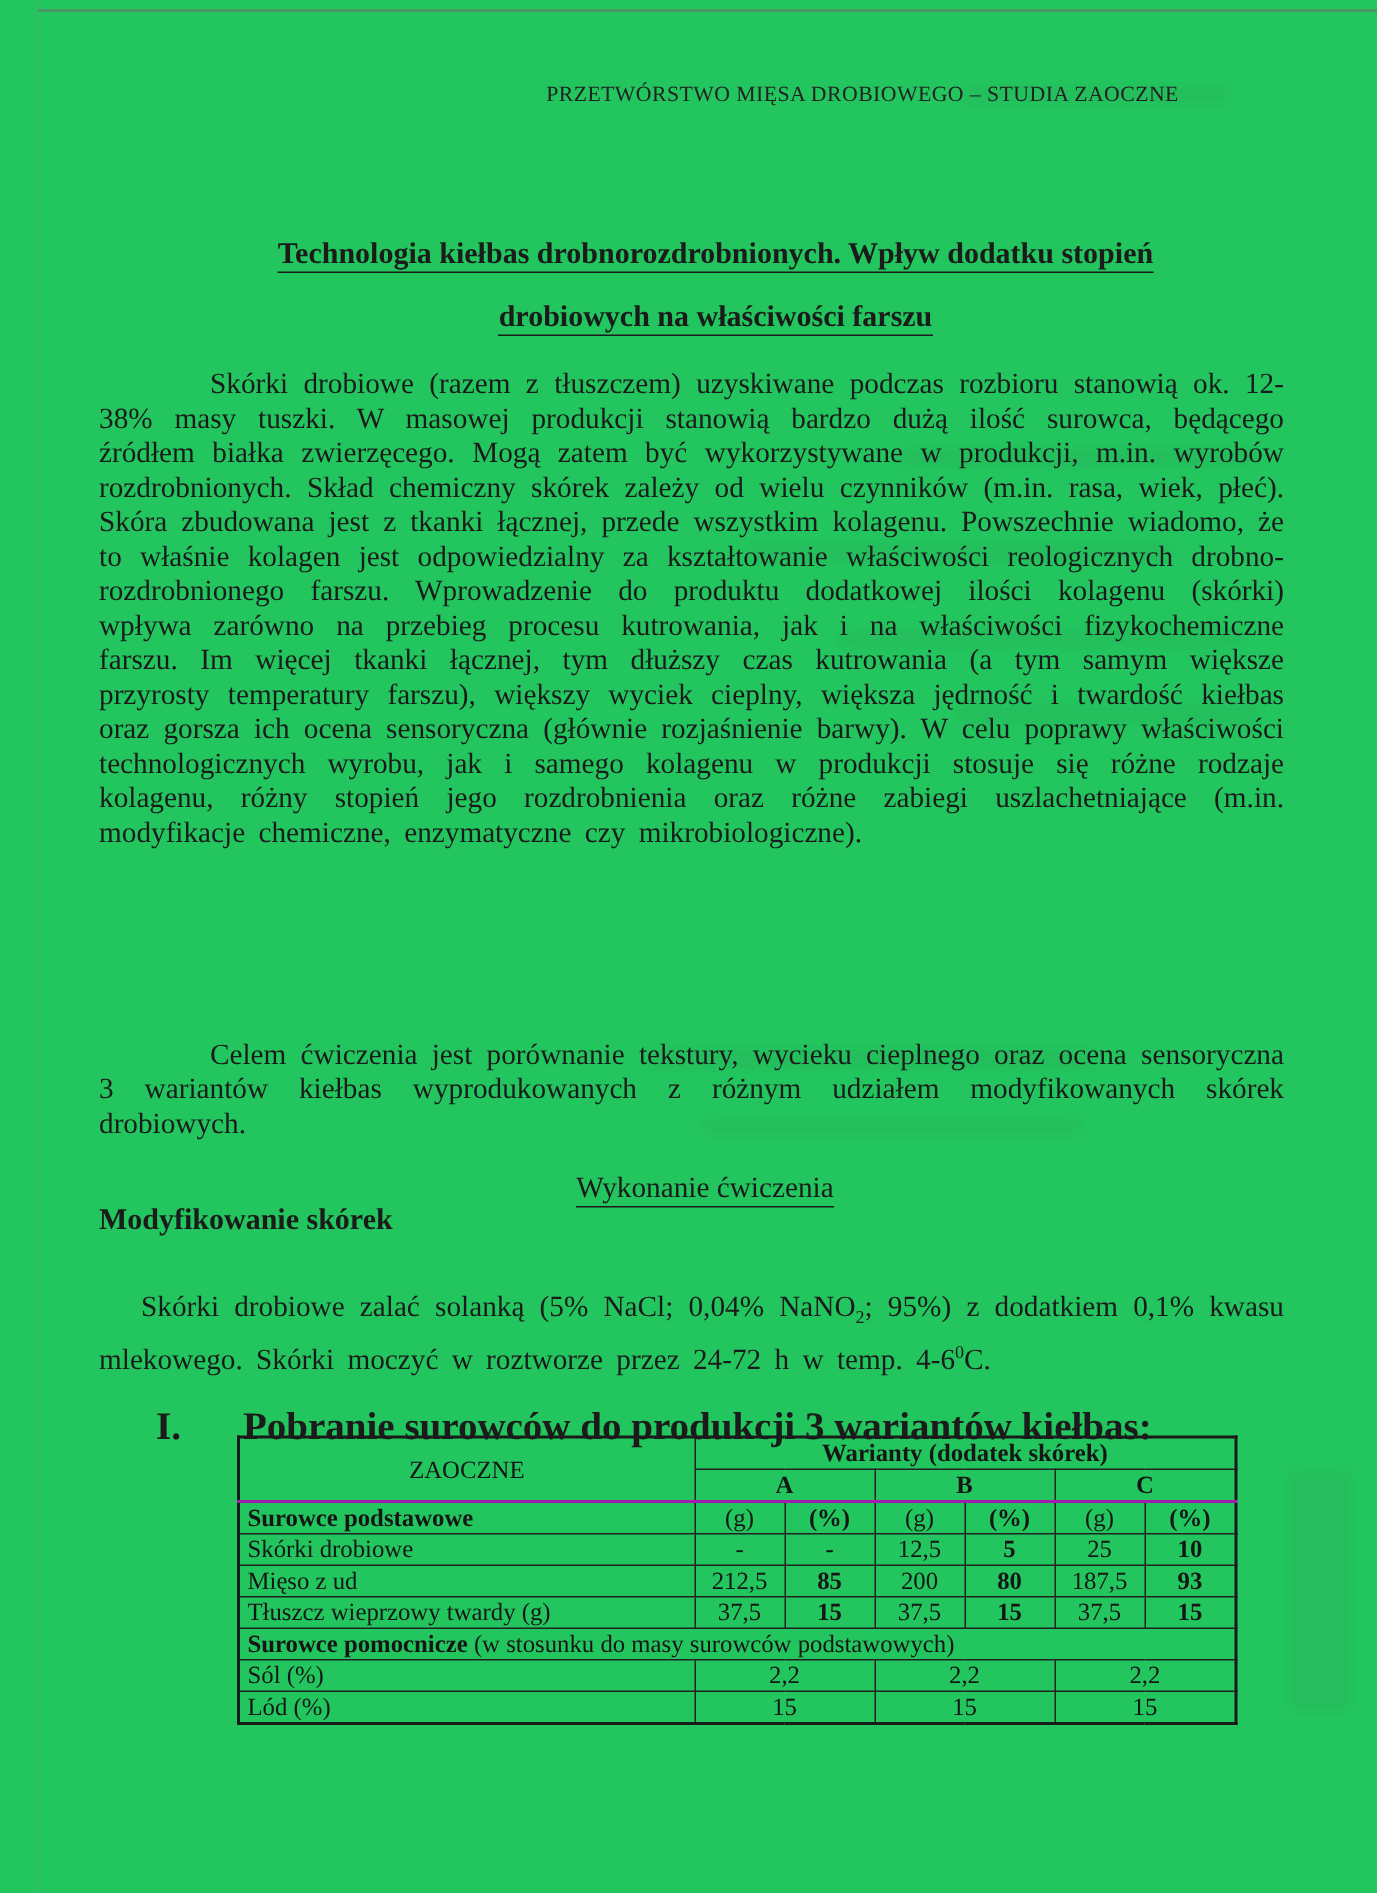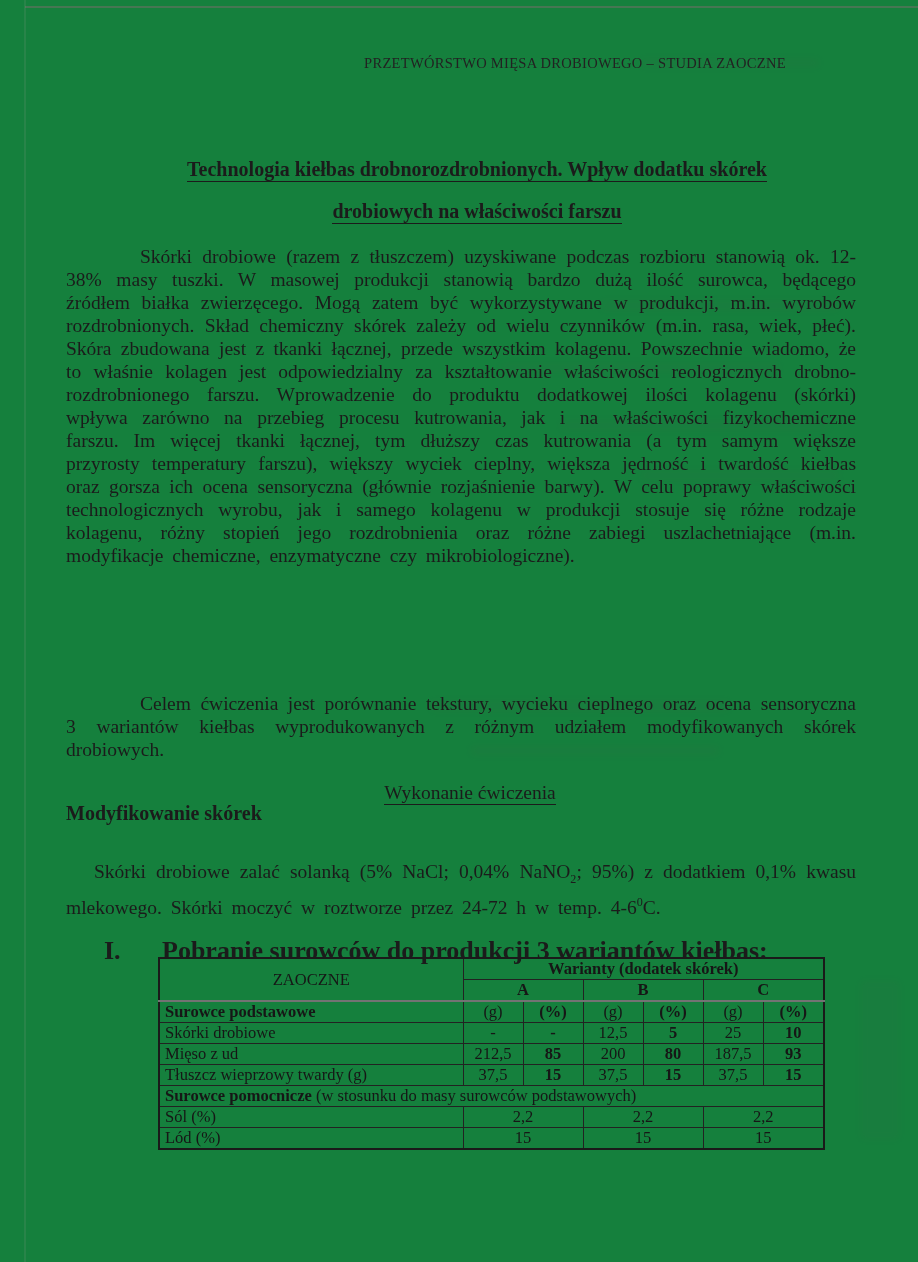--- a/index.html
+++ b/index.html
@@ -4,21 +4,21 @@
 <style>
   html, body {
     margin: 0; padding: 0;
     background: #e8e8e6;
   }
   .page {
     position: relative;
     width: 918px;
     height: 1262px;
     margin: 0 auto;
-    background: #15803d;
+    background: #22c55e;
     overflow: hidden;
     font-family: "Liberation Serif", "DejaVu Serif", serif;
     color: #1b1b1b;
   }
   
   .scan-topline {
     position: absolute; top: 6px; left: 25px; right: 0;
     height: 2px; background: #6f6d66; opacity: 0.55;
   }
   .scan-leftedge {
@@ -84,21 +84,21 @@
     color: #161616;
   }
   table.ingredients td {
     border: 1px solid #222;
     padding: 0 5px;
     height: 20px;
     overflow: hidden;
     white-space: nowrap;
   }
   table.ingredients { border: 2px solid #1a1a1a; outline: none; }
-  tr.thick-top td { border-top: 2px solid #737373; }
+  tr.thick-top td { border-top: 2px solid #a21caf; }
   .c { text-align: center; }
   .b { font-weight: bold; }
   .v-mid { vertical-align: middle; }
   .r-head1 td { height: 24px; }
   .r-head2 td { height: 21px; }
 </style>
 </head>
 <body>
 
 <div class="page">
@@ -110,21 +110,21 @@
   <div class="smudge" style="left:500px; top:362px; width:280px; height:11px;"></div>
   <div class="smudge" style="left:560px; top:420px; width:270px; height:11px;"></div>
   <div class="smudge" style="left:640px; top:470px; width:200px; height:11px;"></div>
   <div class="smudge" style="left:430px; top:700px; width:300px; height:12px;"></div>
   <div class="smudge" style="left:470px; top:745px; width:250px; height:11px;"></div>
   <div class="smudge" style="left:860px; top:980px; width:40px;  height:160px;"></div>
 
   <div class="running-header">PRZETWÓRSTWO MIĘSA DROBIOWEGO – STUDIA ZAOCZNE</div>
 
   <div class="subtitle">
-    <div><span class="u">Technologia kiełbas drobnorozdrobnionych. Wpływ dodatku skórek</span></div>
+    <div><span class="u">Technologia kiełbas drobnorozdrobnionych. Wpływ dodatku stopień</span></div>
     <div><span class="u">drobiowych na właściwości farszu</span></div>
   </div>
 
   <p class="para para-intro">Skórki drobiowe (razem z tłuszczem) uzyskiwane podczas rozbioru stanowią ok. 12-38% masy tuszki. W masowej produkcji stanowią bardzo dużą ilość surowca, będącego źródłem białka zwierzęcego. Mogą zatem być wykorzystywane w produkcji, m.in. wyrobów rozdrobnionych. Skład chemiczny skórek zależy od wielu czynników (m.in. rasa, wiek, płeć). Skóra zbudowana jest z tkanki łącznej, przede wszystkim kolagenu. Powszechnie wiadomo, że to właśnie kolagen jest odpowiedzialny za kształtowanie właściwości reologicznych drobno-rozdrobnionego farszu. Wprowadzenie do produktu dodatkowej ilości kolagenu (skórki) wpływa zarówno na przebieg procesu kutrowania, jak i na właściwości fizykochemiczne farszu. Im więcej tkanki łącznej, tym dłuższy czas kutrowania (a tym samym większe przyrosty temperatury farszu), większy wyciek cieplny, większa jędrność i twardość kiełbas oraz gorsza ich ocena sensoryczna (głównie rozjaśnienie barwy). W celu poprawy właściwości technologicznych wyrobu, jak i samego kolagenu w produkcji stosuje się różne rodzaje kolagenu, różny stopień jego rozdrobnienia oraz różne zabiegi uszlachetniające (m.in. modyfikacje chemiczne, enzymatyczne czy mikrobiologiczne).</p>
   <p class="para para-aim">Celem ćwiczenia jest porównanie tekstury, wycieku cieplnego oraz ocena sensoryczna 3 wariantów kiełbas wyprodukowanych z różnym udziałem modyfikowanych skórek drobiowych.</p>
 
   <div class="section-heading">
     <span class="u">Wykonanie ćwiczenia</span>
   </div>
 

